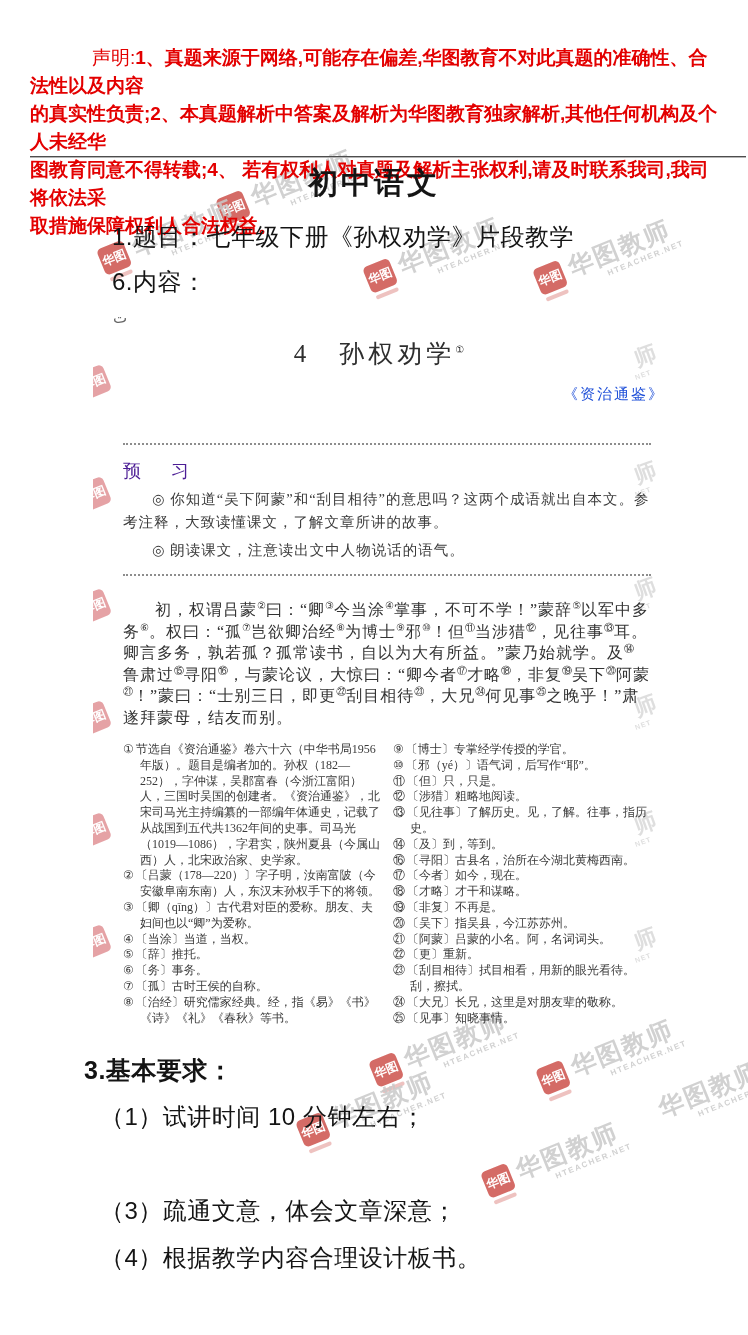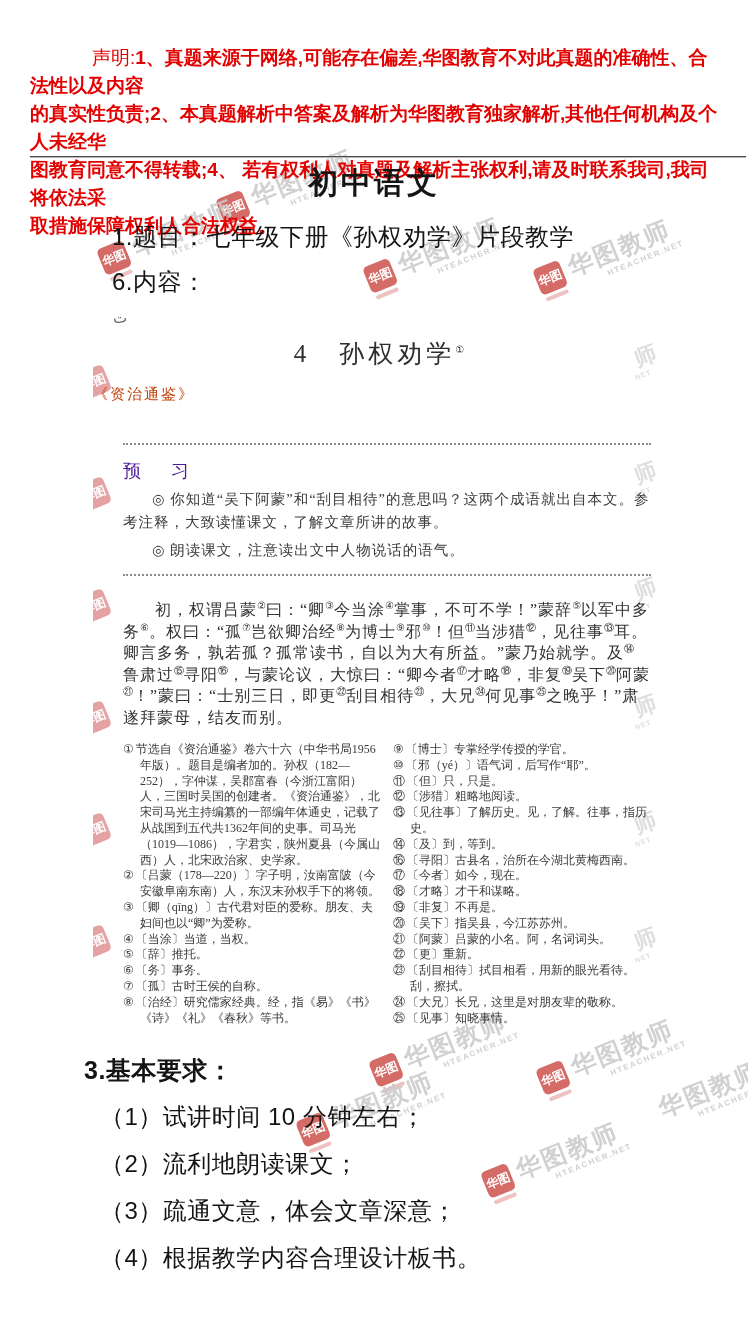--- a/index.html
+++ b/index.html
@@ -47,21 +47,21 @@
   .q-line{position:absolute;left:88px;z-index:2;font-size:24px;font-weight:500;color:var(--text_dark);letter-spacing:.5px;margin-left:24px;}
   #topic{top:221px;}
   #content-label{top:266px;}
 
   
   #scan{position:absolute;left:93px;top:303px;width:572px;min-height:740px;z-index:2;
         font-family:"Liberation Serif","DejaVu Serif",serif;color:var(--scan_text);}
   #corner-mark{position:absolute;left:20px;top:6px;font-size:15px;color:#666;
                font-family:"DejaVu Sans",sans-serif;}
   #lesson-title{text-align:center;margin-top:34px;font-size:25px;letter-spacing:4px;color:#2e2e2e;}
-  #lesson-source{text-align:left;margin-top:15px;font-size:15px;letter-spacing:2px;color:#c2410c;}
+  #lesson-source{text-align:right;margin-top:15px;font-size:15px;letter-spacing:2px;color:#1d4ed8;}
   .dots{border-top:2px dotted #8d8d8d;margin-left:30px;margin-right:14px;height:0;}
   #dots-top{margin-top:39px;}
   #dots-bottom{margin-top:12px;}
   #preview{margin:14px 14px 0 30px;}
   #preview-heading{font-size:18px;letter-spacing:6px;color:#4c1d95;}
   .preview-item{font-size:14.5px;line-height:23px;text-indent:2em;letter-spacing:1px;margin-top:5px;}
   #passage{margin:23px 14px 0 30px;font-size:16px;line-height:21.5px;text-indent:2em;
            letter-spacing:1px;color:#333;}
   sup{font-size:10px;vertical-align:super;line-height:0;letter-spacing:0;}
   #footnotes{display:flex;gap:12px;margin:14px 14px 0 30px;}
@@ -258,17 +258,16 @@
         <div class="fn"><span class="fn-num">㉒</span><span>〔更〕重新。</span></div>
         <div class="fn"><span class="fn-num">㉓</span><span>〔刮目相待〕拭目相看，用新的眼光看待。刮，擦拭。</span></div>
         <div class="fn"><span class="fn-num">㉔</span><span>〔大兄〕长兄，这里是对朋友辈的敬称。</span></div>
         <div class="fn"><span class="fn-num">㉕</span><span>〔见事〕知晓事情。</span></div>
       </div>
     </div>
   </div>
 
   <div id="req-heading">3.基本要求：</div>
   <div id="req-1" class="req-item">（1）试讲时间 10 分钟左右；</div>
-  <div id="req-2" class="req-item">（2）流利地朗读课文；</div>
   <div id="req-3" class="req-item">（3）疏通文意，体会文章深意；</div>
   <div id="req-4" class="req-item">（4）根据教学内容合理设计板书。</div>
 
 </div>
 
 </body></html>

